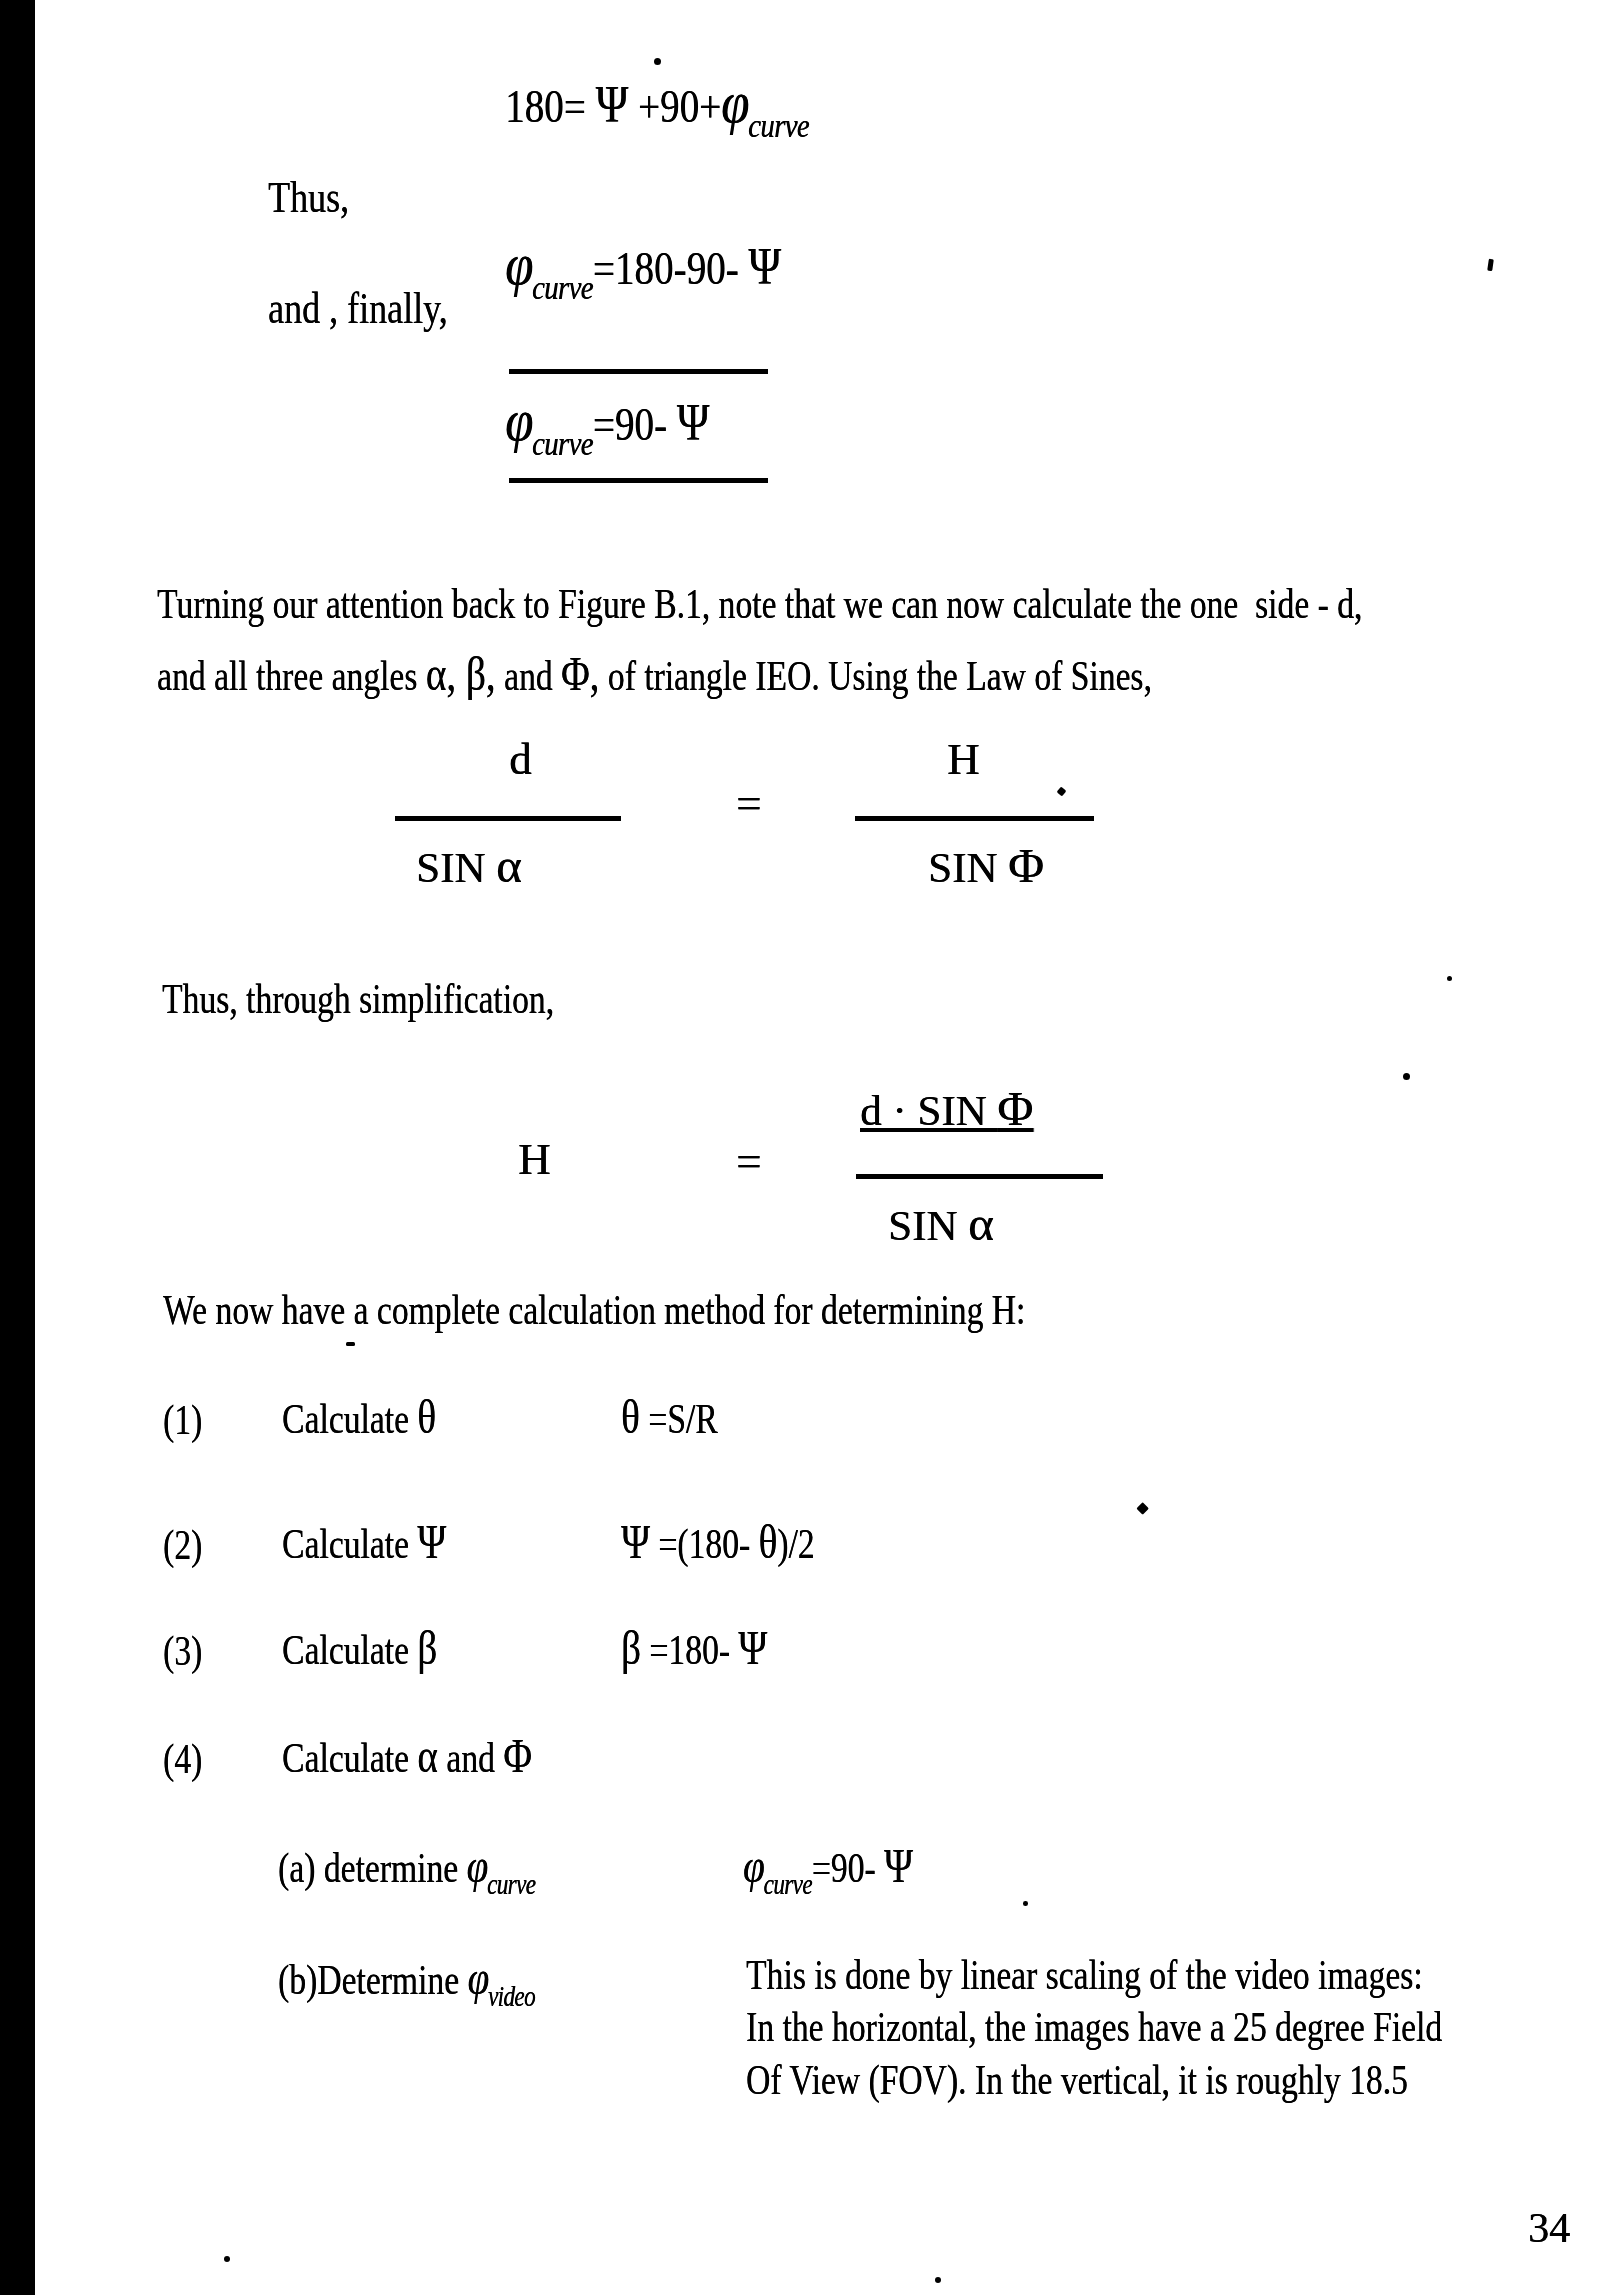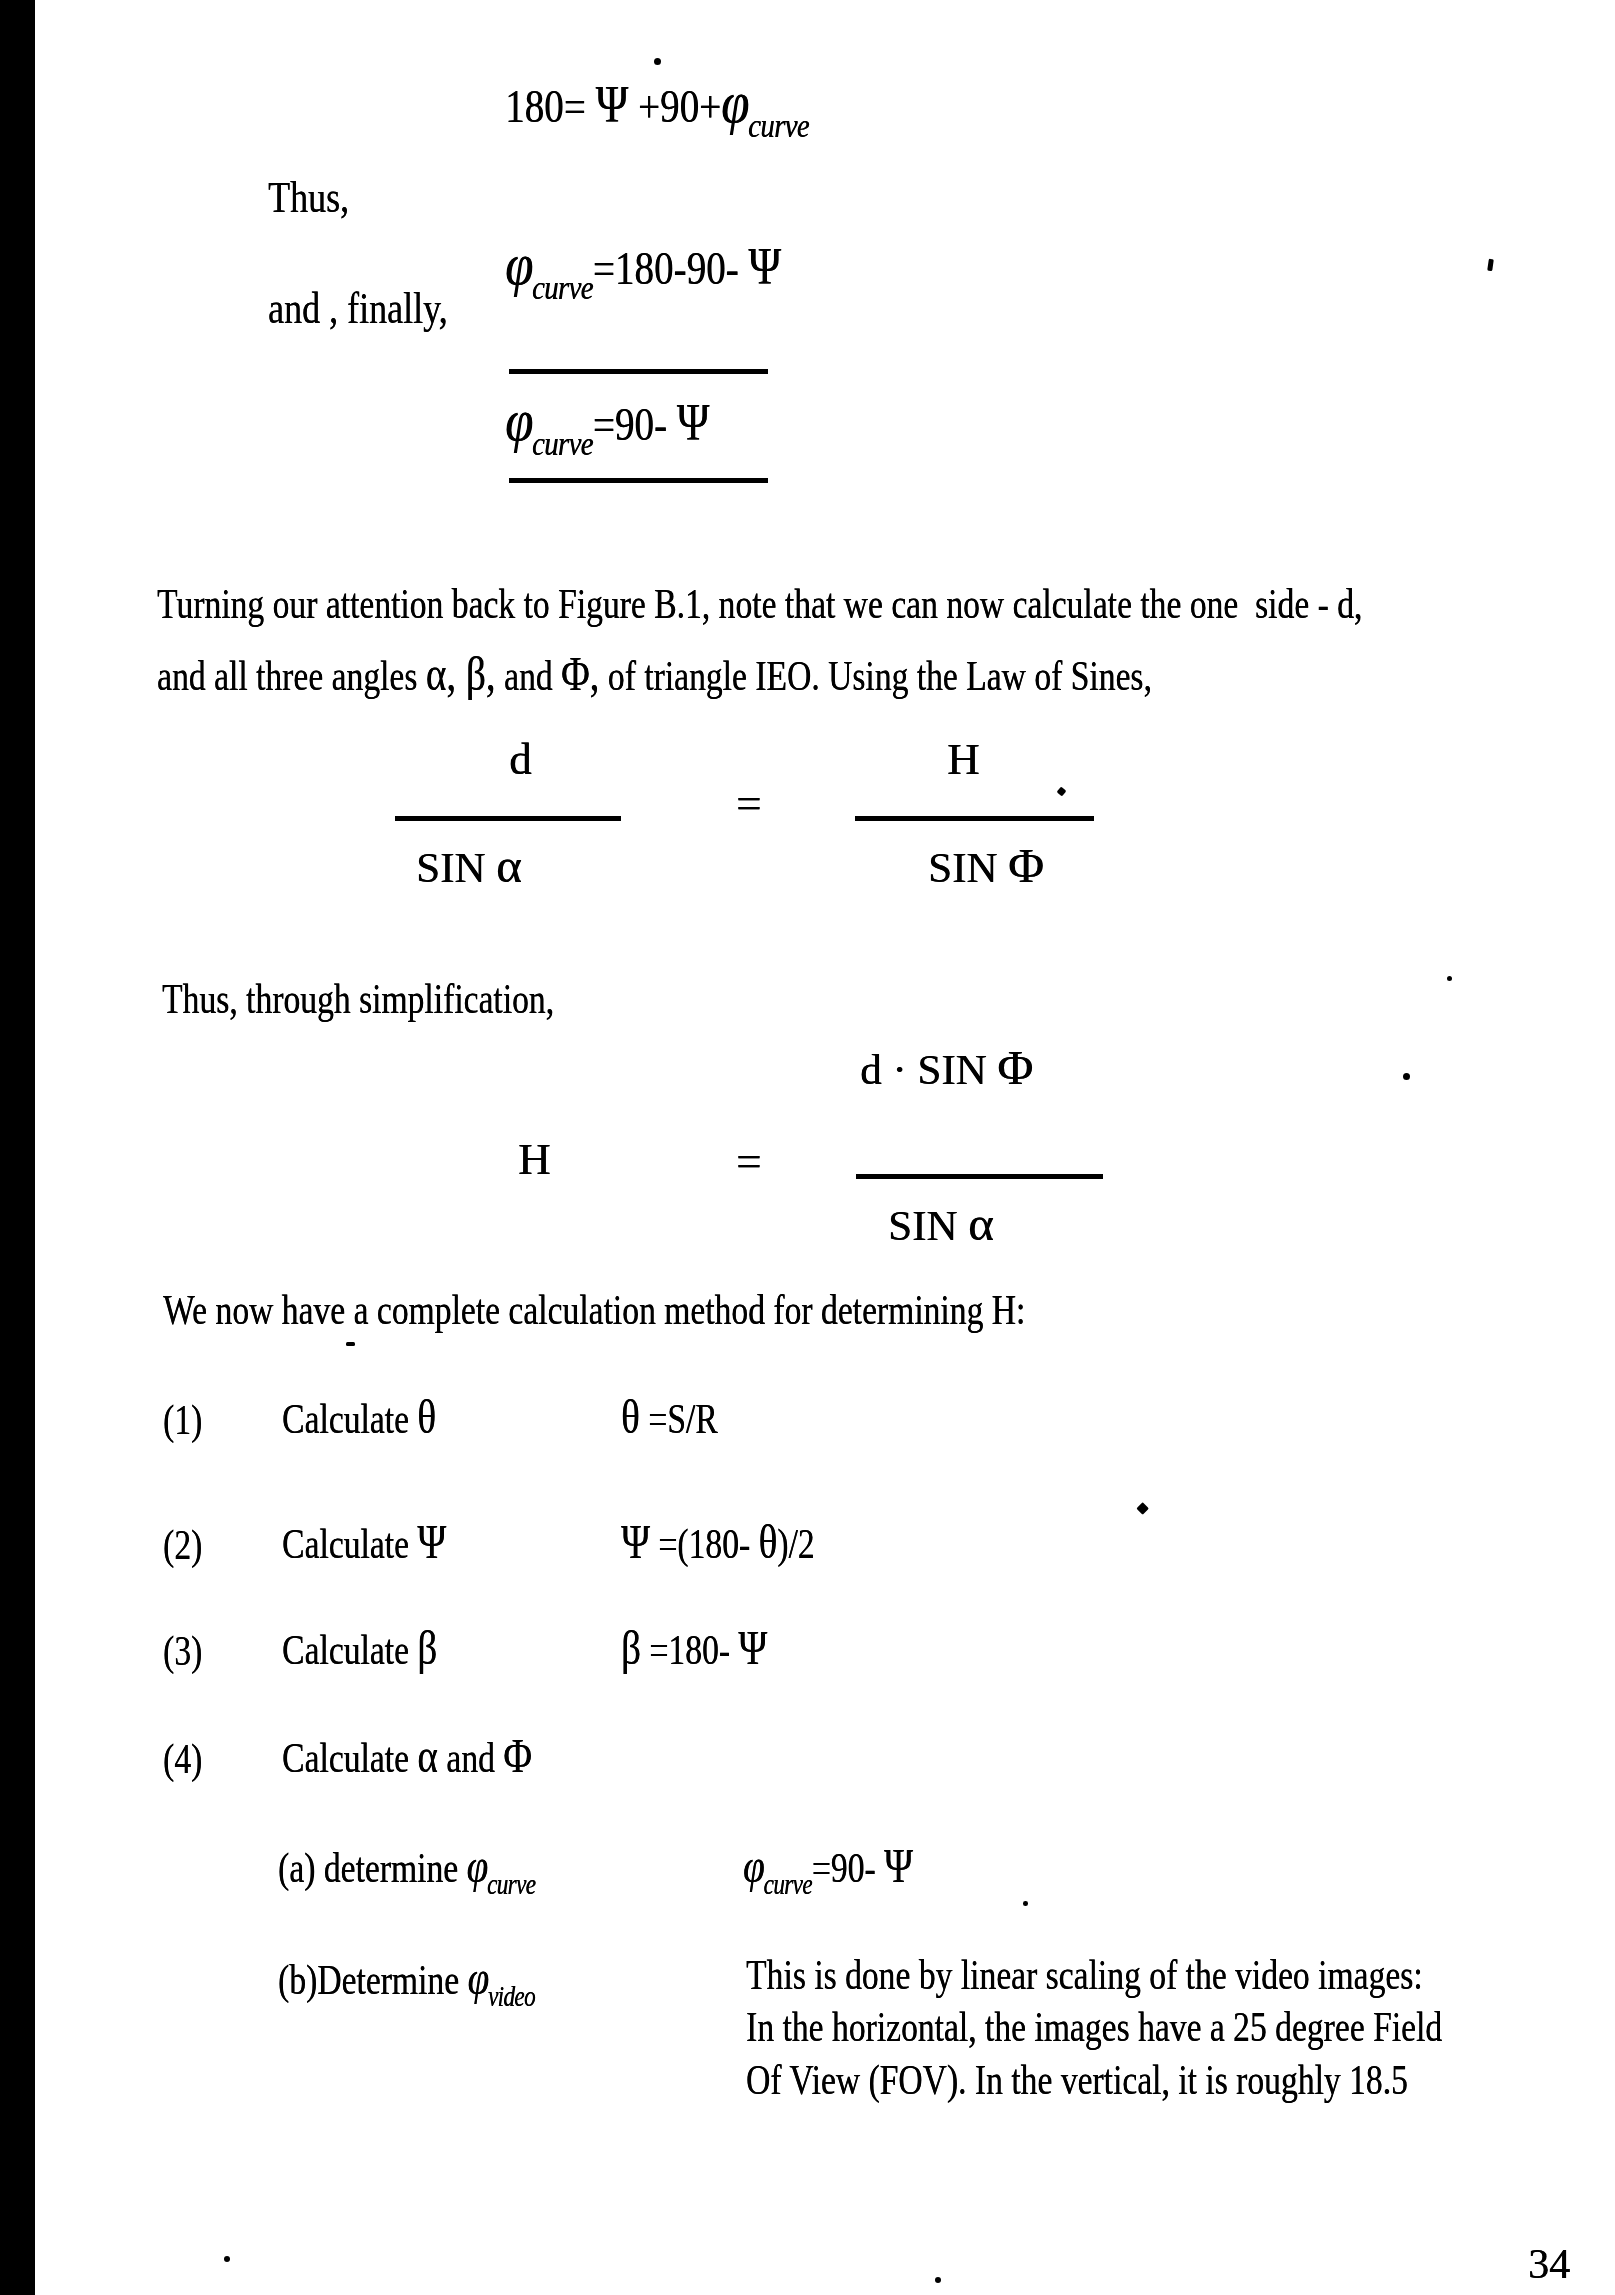--- a/index.html
+++ b/index.html
@@ -17,21 +17,21 @@
   .gk{font-size:49px;}
   .sphi{font-style:italic;font-size:60px;letter-spacing:-1.5px;}
   .ssub{font-style:italic;font-size:34px;vertical-align:-15.4px;letter-spacing:-0.8px;}
   .sphi2{font-style:italic;font-size:49px;letter-spacing:-1.5px;}
   .ssub2{font-style:italic;font-size:29px;vertical-align:-12.3px;letter-spacing:-0.8px;}
   .frac{font-size:45px;text-shadow:0.5px 0 0 currentColor;}
   .den{font-size:43px;text-shadow:0.5px 0 0 currentColor;}
   .hline{position:absolute;background:#000;}
   .speck{position:absolute;background:#000;border-radius:50%;}
   .scanbar{position:absolute;left:0;top:0;width:35px;height:2295px;background:#000;}
-  .pagenum{font-size:42px;text-shadow:0.5px 0 0 currentColor;margin-top:36px;}
+  .pagenum{font-size:42px;text-shadow:0.5px 0 0 currentColor;}
 </style>
 </head>
 <body>
 
 <div class="page">
 
   
   <div class="scanbar"></div>
 
   
@@ -68,21 +68,21 @@
   <div class="abs frac" style="left:947px;top:733px;">H</div>
   <div class="hline" style="left:855px;top:816px;width:239px;height:4.6px;"></div>
   <div class="abs den" style="left:928px;top:837px;"><span>SIN </span><span class="gk">Φ</span></div>
 
   
   <div class="abs tx" style="left:162px;top:975px;">Thus, through simplification,</div>
 
   
   <div class="abs frac" style="left:518px;top:1133px;">H</div>
   <div class="abs frac" style="left:736px;top:1135px;">=</div>
-  <div class="abs den" style="left:860px;top:1039px;"><span>d · SIN </span><span class="gk">Φ</span></div>
+  <div class="abs den" style="left:860px;top:1080px;text-decoration:underline;"><span>d · SIN </span><span class="gk">Φ</span></div>
   <div class="hline" style="left:856px;top:1174px;width:247px;height:4.6px;"></div>
   <div class="abs den" style="left:888px;top:1195px;"><span>SIN </span><span class="gk">α</span></div>
 
   
   <div class="abs tx" style="left:163px;top:1286px;">We now have a complete calculation method for determining H:</div>
 
   
   <div class="abs tx" style="left:163px;top:1396px;">(1)</div>
   <div class="abs tx" style="left:282px;top:1388px;"><span>Calculate </span><span class="gk">θ</span></div>
   <div class="abs tx" style="left:621px;top:1388px;"><span class="gk">θ</span><span> =S/R</span></div>

